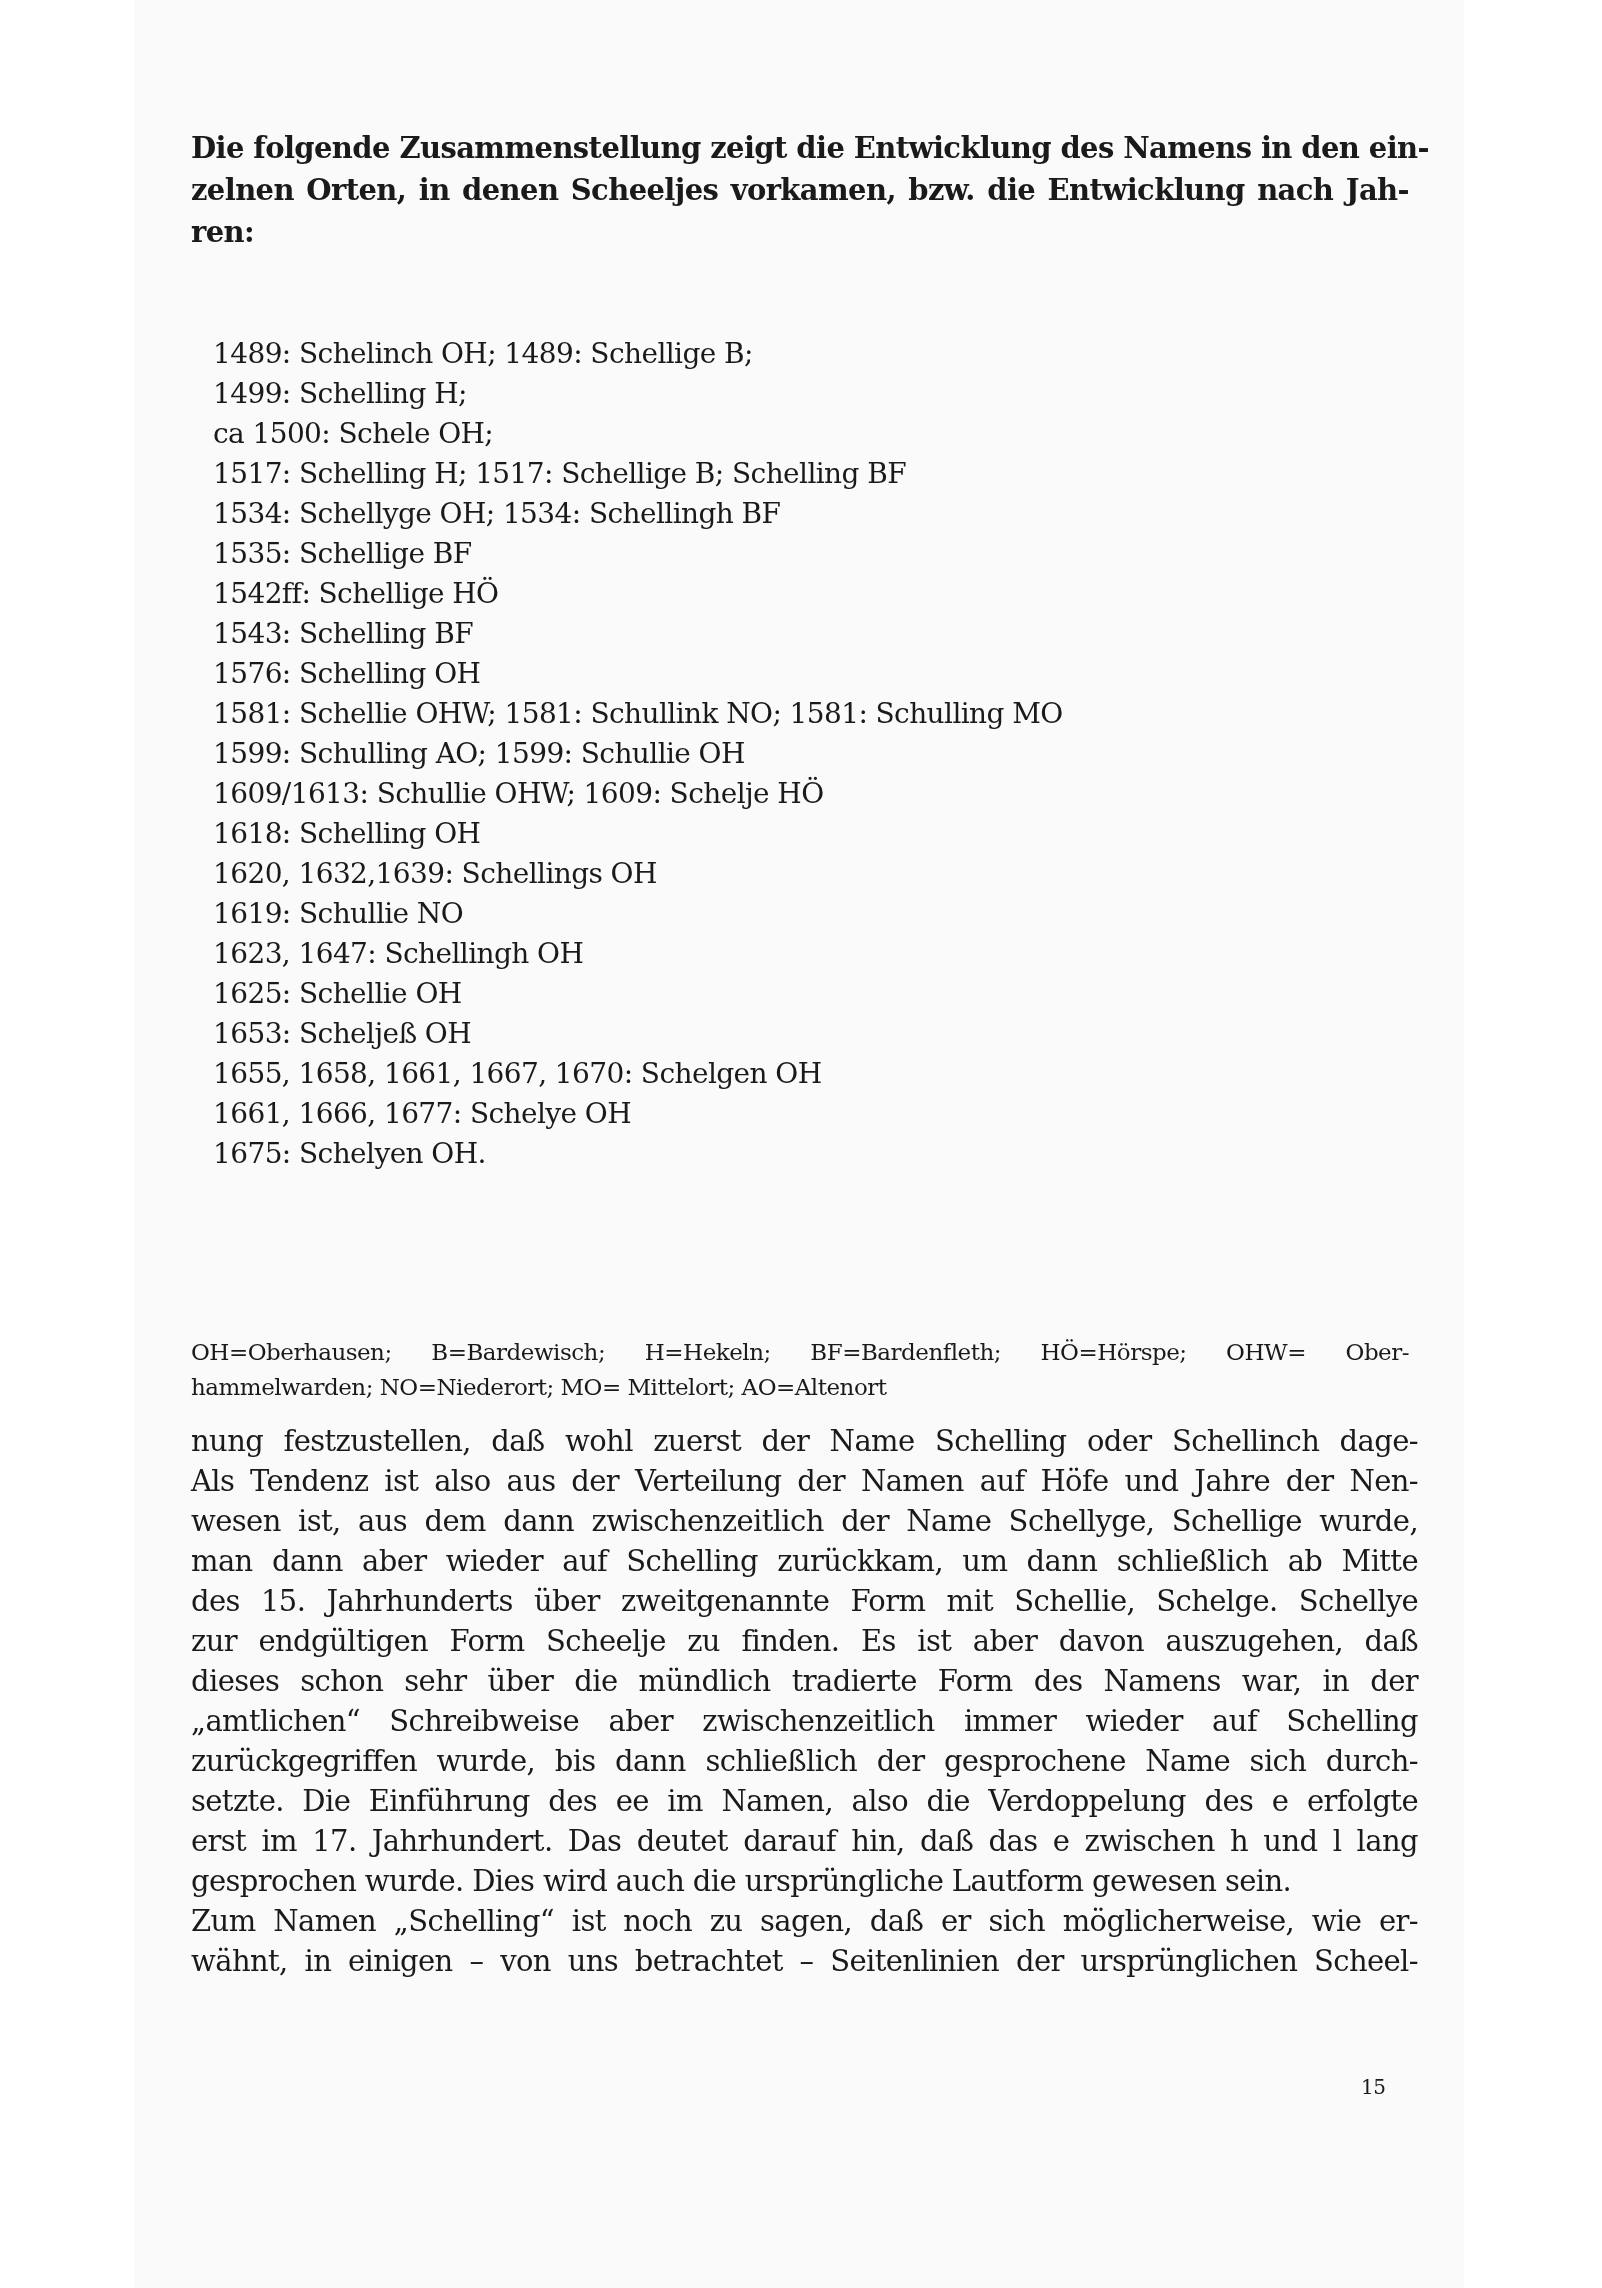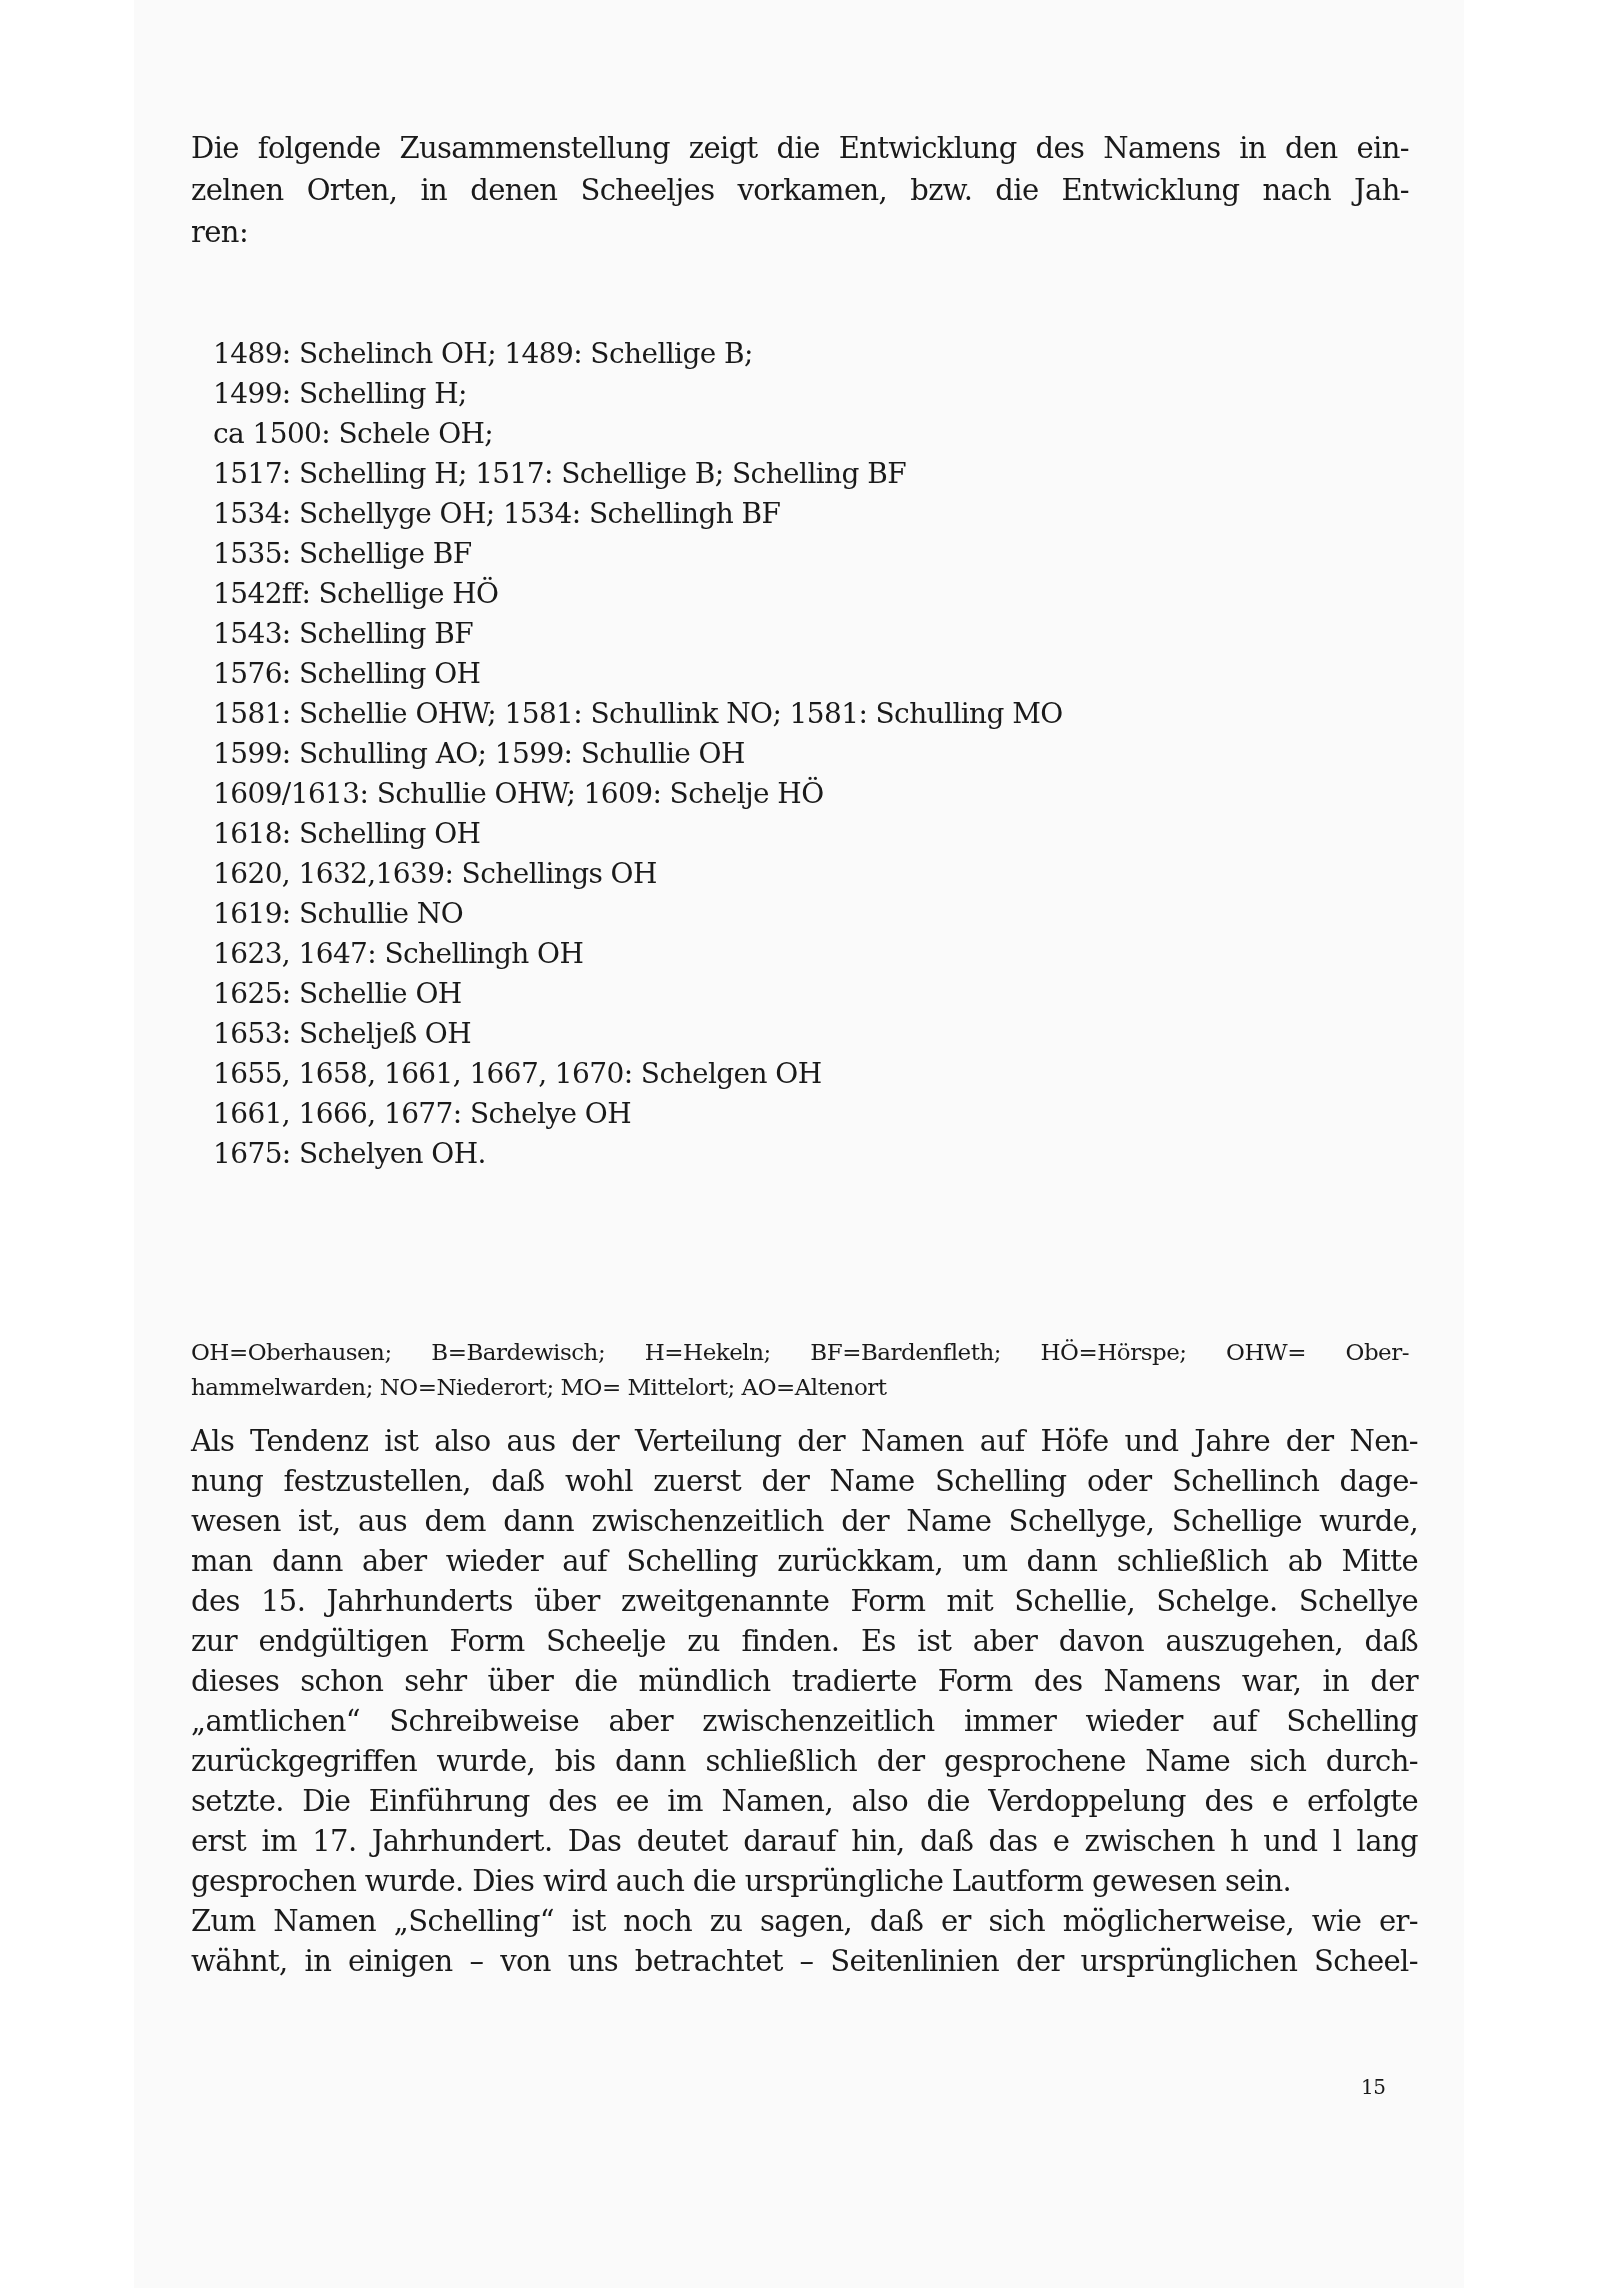--- a/index.html
+++ b/index.html
@@ -22,21 +22,21 @@
   }
   .block {
     position: absolute;
     left: 191px;
     width: 1227px;
   }
   .line {
     display: block;
     white-space: nowrap;
   }
-  .intro { top: 127px; font-size: 29px; line-height: 42px; letter-spacing: -0.6px; }
+  .intro { top: 127px; font-size: 29px; line-height: 42px; letter-spacing: -0.6px; font-weight: bold; }
   .intro .line.justify { text-align: justify; text-align-last: justify; width: 1218px; }
 
   .list { top: 334px; font-size: 28px; line-height: 40px; letter-spacing: -0.6px; margin-left: 22px; }
 
   .footnote { top: 1288px; font-size: 23px; line-height: 35px; letter-spacing: -0.5px; }
   .footnote .line.justify { text-align: justify; text-align-last: justify; width: 1218px; margin-top: 47px; }
 
   .body-para { top: 1421px; font-size: 29px; line-height: 40px; letter-spacing: -0.6px; }
   .body-para .line.justify { text-align: justify; text-align-last: justify; width: 1227px; }
 
@@ -80,22 +80,22 @@
   <span class="line">1661, 1666, 1677: Schelye OH</span>
   <span class="line">1675: Schelyen OH.</span>
 </div>
 
 <div class="block footnote">
   <span class="line justify">OH=Oberhausen; B=Bardewisch; H=Hekeln; BF=Bardenfleth; HÖ=Hörspe; OHW= Ober-</span>
   <span class="line">hammelwarden; NO=Niederort; MO= Mittelort; AO=Altenort</span>
 </div>
 
 <div class="block body-para">
+  <span class="line justify">nung festzustellen, daß wohl zuerst der Name Schelling oder Schellinch dage-</span>
   <span class="line justify">Als Tendenz ist also aus der Verteilung der Namen auf Höfe und Jahre der Nen-</span>
-  <span class="line justify">nung festzustellen, daß wohl zuerst der Name Schelling oder Schellinch dage-</span>
   <span class="line justify">wesen ist, aus dem dann zwischenzeitlich der Name Schellyge, Schellige wurde,</span>
   <span class="line justify">man dann aber wieder auf Schelling zurückkam, um dann schließlich ab Mitte</span>
   <span class="line justify">des 15. Jahrhunderts über zweitgenannte Form mit Schellie, Schelge. Schellye</span>
   <span class="line justify">zur endgültigen Form Scheelje zu finden. Es ist aber davon auszugehen, daß</span>
   <span class="line justify">dieses schon sehr über die mündlich tradierte Form des Namens war, in der</span>
   <span class="line justify">„amtlichen“ Schreibweise aber zwischenzeitlich immer wieder auf Schelling</span>
   <span class="line justify">zurückgegriffen wurde, bis dann schließlich der gesprochene Name sich durch-</span>
   <span class="line justify">setzte. Die Einführung des ee im Namen, also die Verdoppelung des e erfolgte</span>
   <span class="line justify">erst im 17. Jahrhundert. Das deutet darauf hin, daß das e zwischen h und l lang</span>
   <span class="line">gesprochen wurde. Dies wird auch die ursprüngliche Lautform gewesen sein.</span>

